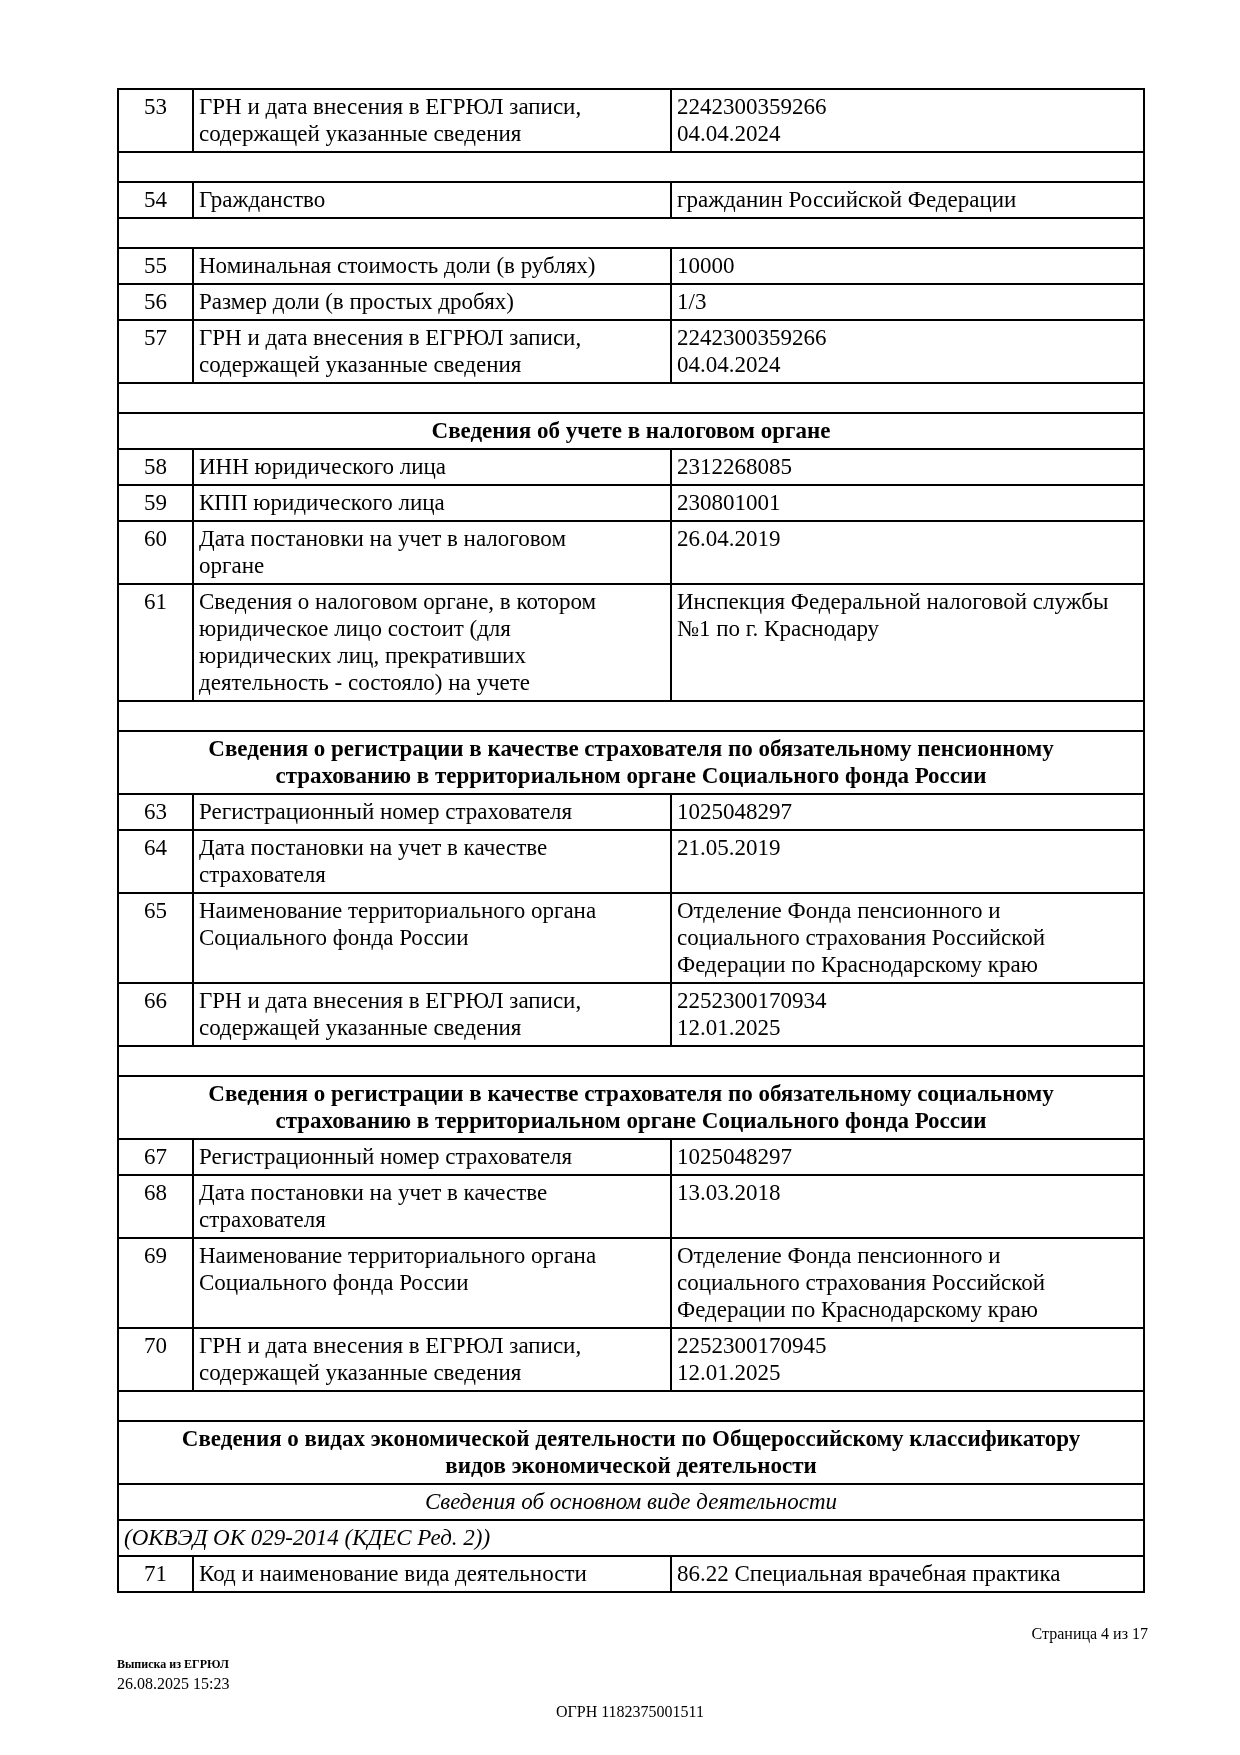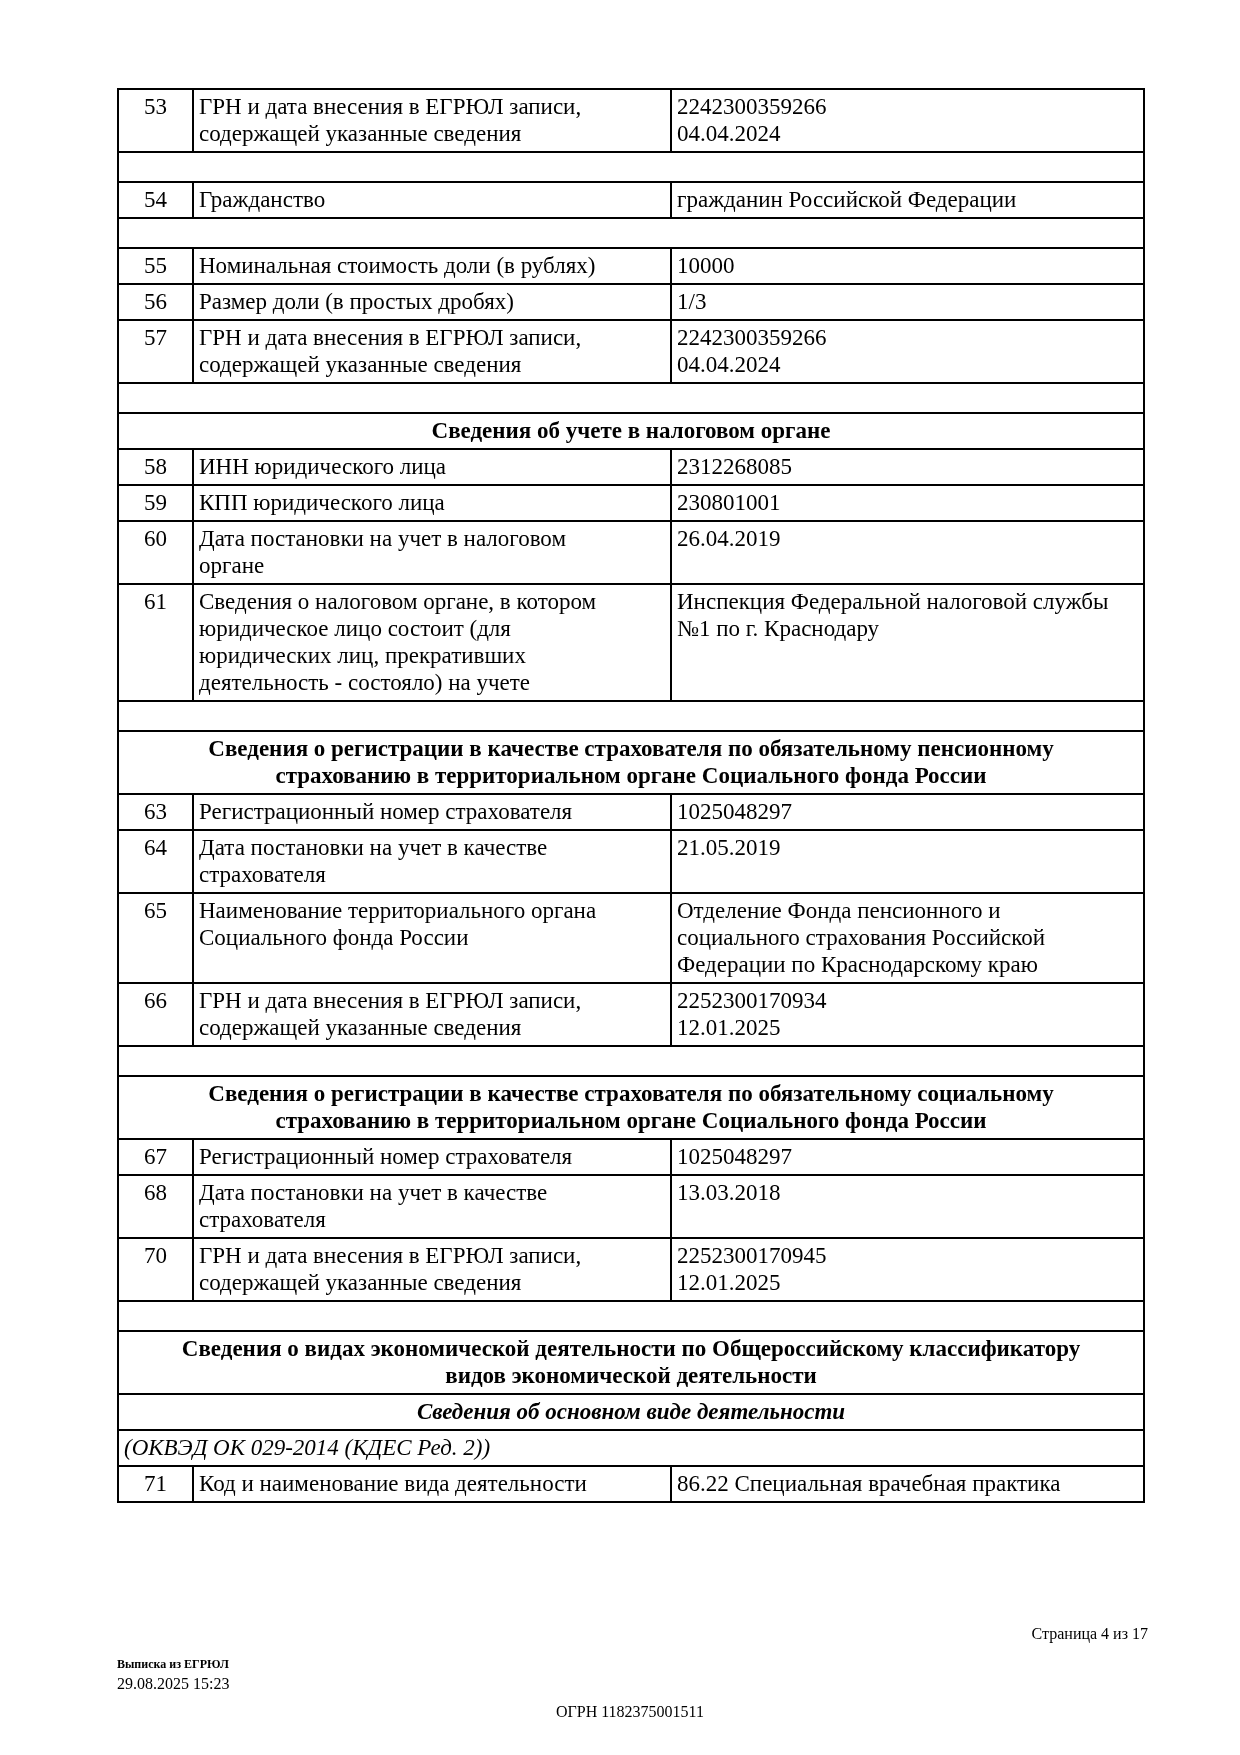--- a/index.html
+++ b/index.html
@@ -41,21 +41,21 @@
     border-left: 2px solid #000000;
     border-right: 2px solid #000000;
     height: 26px;
   }
   td.section {
     text-align: center;
     font-weight: bold;
   }
   td.subsection {
     text-align: center;
-    font-weight: bold;
+    font-weight: normal;
     font-style: italic;
   }
   td.note {
     text-align: left;
     font-style: italic;
     font-weight: normal;
   }
   .footer-doc-type {
     position: absolute;
     left: 117px;
@@ -212,20 +212,28 @@
           <td class="cell label">Регистрационный номер страхователя</td>
           <td class="cell value">1025048297</td>
         </tr>
         <tr>
           <td class="cell num">68</td>
           <td class="cell label">Дата постановки на учет в качестве
 страхователя</td>
           <td class="cell value">13.03.2018</td>
         </tr>
         <tr>
+          <td class="cell num">69</td>
+          <td class="cell label">Наименование территориального органа
+Социального фонда России</td>
+          <td class="cell value">Отделение Фонда пенсионного и
+социального страхования Российской
+Федерации по Краснодарскому краю</td>
+        </tr>
+        <tr>
           <td class="cell num">70</td>
           <td class="cell label">ГРН и дата внесения в ЕГРЮЛ записи,
 содержащей указанные сведения</td>
           <td class="cell value">2252300170945
 12.01.2025</td>
         </tr>
         <tr>
           <td class="spacer" colspan="3"></td>
         </tr>
         <tr>
@@ -240,17 +248,17 @@
         </tr>
         <tr>
           <td class="cell num">71</td>
           <td class="cell label">Код и наименование вида деятельности</td>
           <td class="cell value">86.22 Специальная врачебная практика</td>
         </tr>
       </tbody>
   </table>
 
   <div class="footer-doc-type">Выписка из ЕГРЮЛ</div>
-  <div class="footer-datetime">29.08.2025 15:23</div>
+  <div class="footer-datetime">26.08.2025 15:23</div>
   <div class="footer-ogrn">ОГРН 1182375001511</div>
   <div class="footer-page">Страница 4 из 17</div>
 
 </div>
 
 </body></html>

